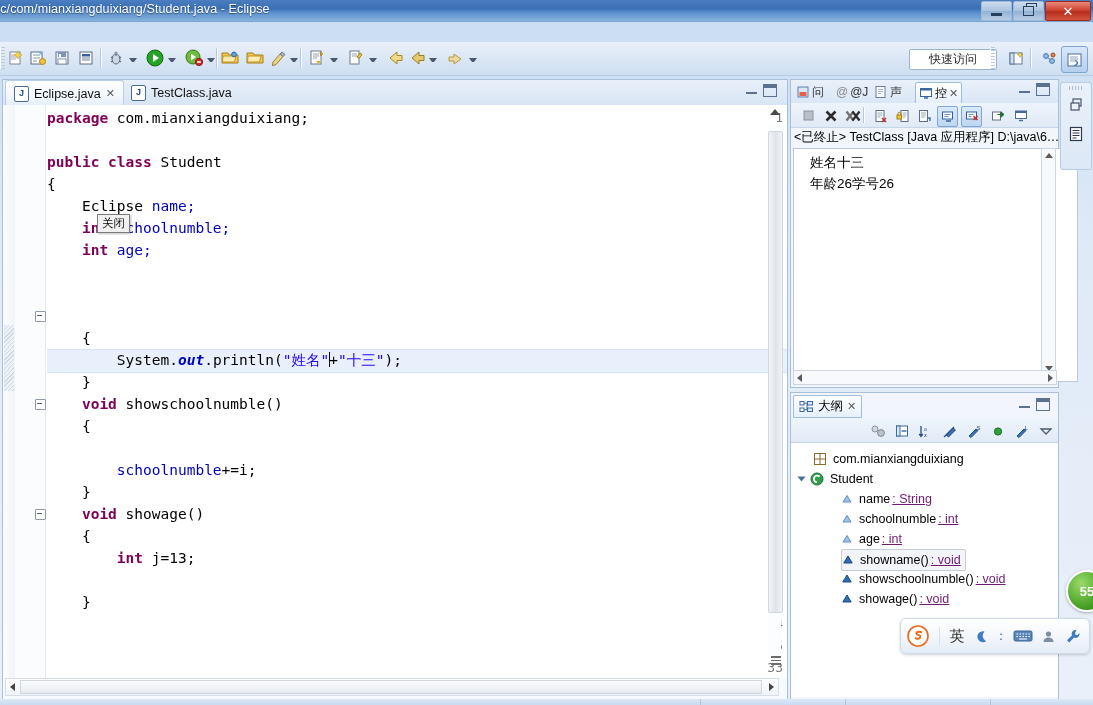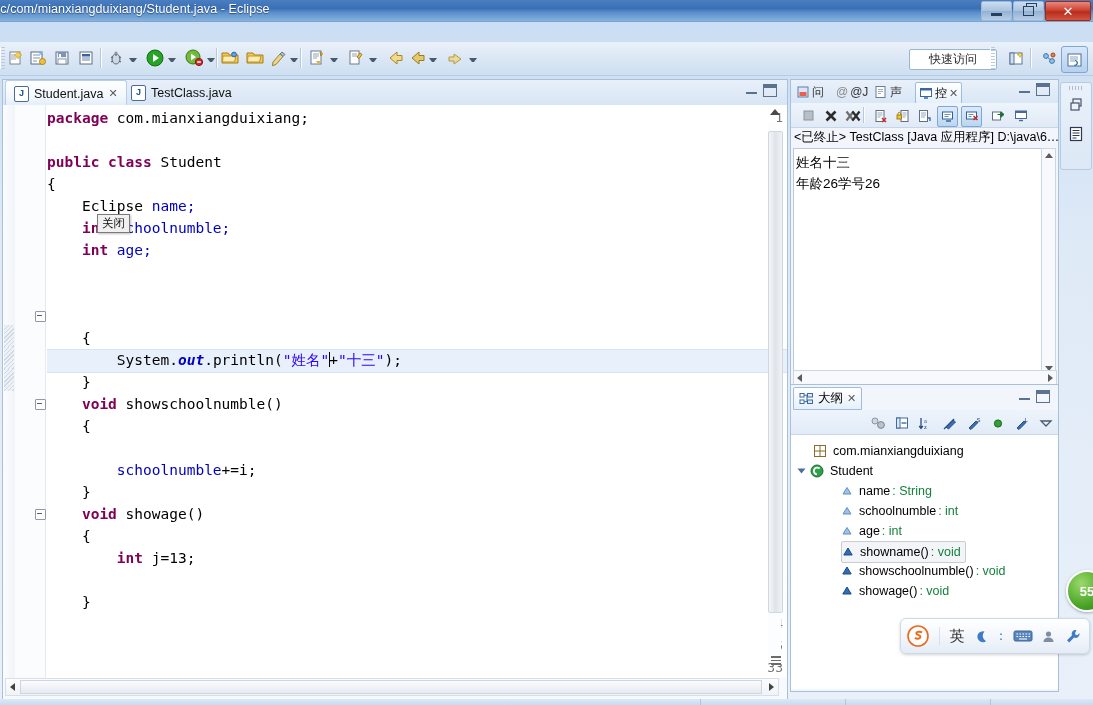--- a/index.html
+++ b/index.html
@@ -141,48 +141,48 @@
   .cvtab.active{background:linear-gradient(180deg,#ffffff,#e6f0fb);
     border:1px solid #9fbcdd;border-radius:2px 2px 0 0;color:#000;}
   .ctoolbar{position:absolute;left:0;top:23px;width:267px;height:24px;
     background:linear-gradient(180deg,#eef4fb,#e0eaf6);border-bottom:1px solid #c5d6ea;}
   .cti{position:absolute;top:3px;width:19px;height:19px;border-radius:2px;
     display:flex;align-items:center;justify-content:center;}
   .cti.tog{background:linear-gradient(180deg,#dceafa,#bcd6f0);border:1px solid #7ea7d4;}
   .cheader{position:absolute;left:0;top:47px;width:267px;height:21px;
     font-size:12.5px;color:#000;padding-left:3px;line-height:21px;white-space:nowrap;overflow:hidden;}
   .cbody{position:absolute;left:2px;top:68px;width:251px;height:226px;background:#ffffff;
-    border:1px solid #b9c8da;font-size:13.5px;color:#000;padding:3px 2px;line-height:21px;}
+    border:1px solid #b9c8da;font-size:13.5px;color:#000;padding:3px 16px;line-height:21px;}
   .cvs{position:absolute;right:2px;top:68px;width:13px;height:226px;
     background:#f7f9fc;border:1px solid #ccd6e2;}
   .cvs:before{content:"";position:absolute;left:3px;top:4px;width:0;height:0;
     border-left:4px solid transparent;border-right:4px solid transparent;border-bottom:5px solid #5c5c5c;}
   .cvs:after{content:"";position:absolute;left:3px;bottom:4px;width:0;height:0;
     border-left:4px solid transparent;border-right:4px solid transparent;border-top:5px solid #5c5c5c;}
   .chs{position:absolute;left:2px;bottom:2px;width:262px;height:13px;
     background:#f7f9fc;border:1px solid #ccd6e2;}
   .chs:before{content:"";position:absolute;top:3px;left:3px;width:0;height:0;
     border-top:4px solid transparent;border-bottom:4px solid transparent;border-right:5px solid #5c5c5c;}
   .chs:after{content:"";position:absolute;top:3px;right:3px;width:0;height:0;
     border-top:4px solid transparent;border-bottom:4px solid transparent;border-left:5px solid #5c5c5c;}
 
   
-  .outline{position:absolute;left:790px;top:384px;width:267px;height:306px;
+  .outline{position:absolute;left:790px;top:392px;width:267px;height:306px;
     background:#f2f6fc;border:1px solid #a9c0da;}
   .ovtab{position:absolute;left:2px;top:2px;height:21px;display:flex;align-items:center;gap:4px;
     padding:0 5px;background:linear-gradient(180deg,#ffffff,#e6f0fb);
     border:1px solid #9fbcdd;border-radius:2px 2px 0 0;font-size:12.5px;color:#000;}
   .otoolbar{position:absolute;left:0;top:25px;width:267px;height:24px;
     background:linear-gradient(180deg,#eef4fb,#e1ebf7);border-bottom:1px solid #c7d7ea;}
   .oti{position:absolute;top:4px;width:18px;height:18px;display:flex;align-items:center;justify-content:center;}
   .otree{position:absolute;left:0;top:50px;width:267px;height:254px;background:#ffffff;}
   .orow{position:absolute;height:20px;display:flex;align-items:center;gap:6px;
     font-size:12.5px;color:#000;white-space:nowrap;}
   .orow.sel{background:#f2f4f7;border:1px solid #c8cdd4;border-radius:2px;padding-right:4px;}
-  .otype{color:#15803d;}
+  .otype{color:#701a75;text-decoration:underline;}
   .tri{width:0;height:0;border-top:4px solid transparent;border-bottom:4px solid transparent;
     border-left:5px solid #4a6f9e;}
 
   
   .fastbar{position:absolute;left:1060px;top:82px;width:30px;height:86px;
     background:linear-gradient(180deg,#eaf1fa,#dce8f6);border:1px solid #b6cbe4;border-radius:3px;}
   .fvi{position:absolute;left:6px;width:18px;height:18px;display:flex;align-items:center;justify-content:center;}
   .fvgrip{position:absolute;left:8px;top:3px;width:14px;height:4px;
     background:repeating-linear-gradient(90deg,#aabdd6 0 1px,transparent 1px 3px);}
 
@@ -378,21 +378,21 @@
           <path d="M9 9c2 0 3 1.5 3 3s-1.4 3-3.4 3l-.6-1.2c1.6 0 2.6-.7 2.6-1.8S9.9 10 9 10z" fill="#2f6fb0"></path>
         </svg>
     </div>
   </div>
 
   <div class="editor">
 
     <div class="etabs">
       <div class="etab active" style="left:2px">
         <span class="jicon">J</span>
-        <span>Student.java</span>
+        <span>Eclipse.java</span>
         <span class="xclose">✕</span>
       </div>
       <div class="etab" style="left:120px">
         <span class="jicon">J</span>
         <span>TestClass.java</span>
       </div>
       <div class="vbtns" style="right:10px">
         <div class="vmin"></div>
         <div class="vmax"></div>
       </div>

